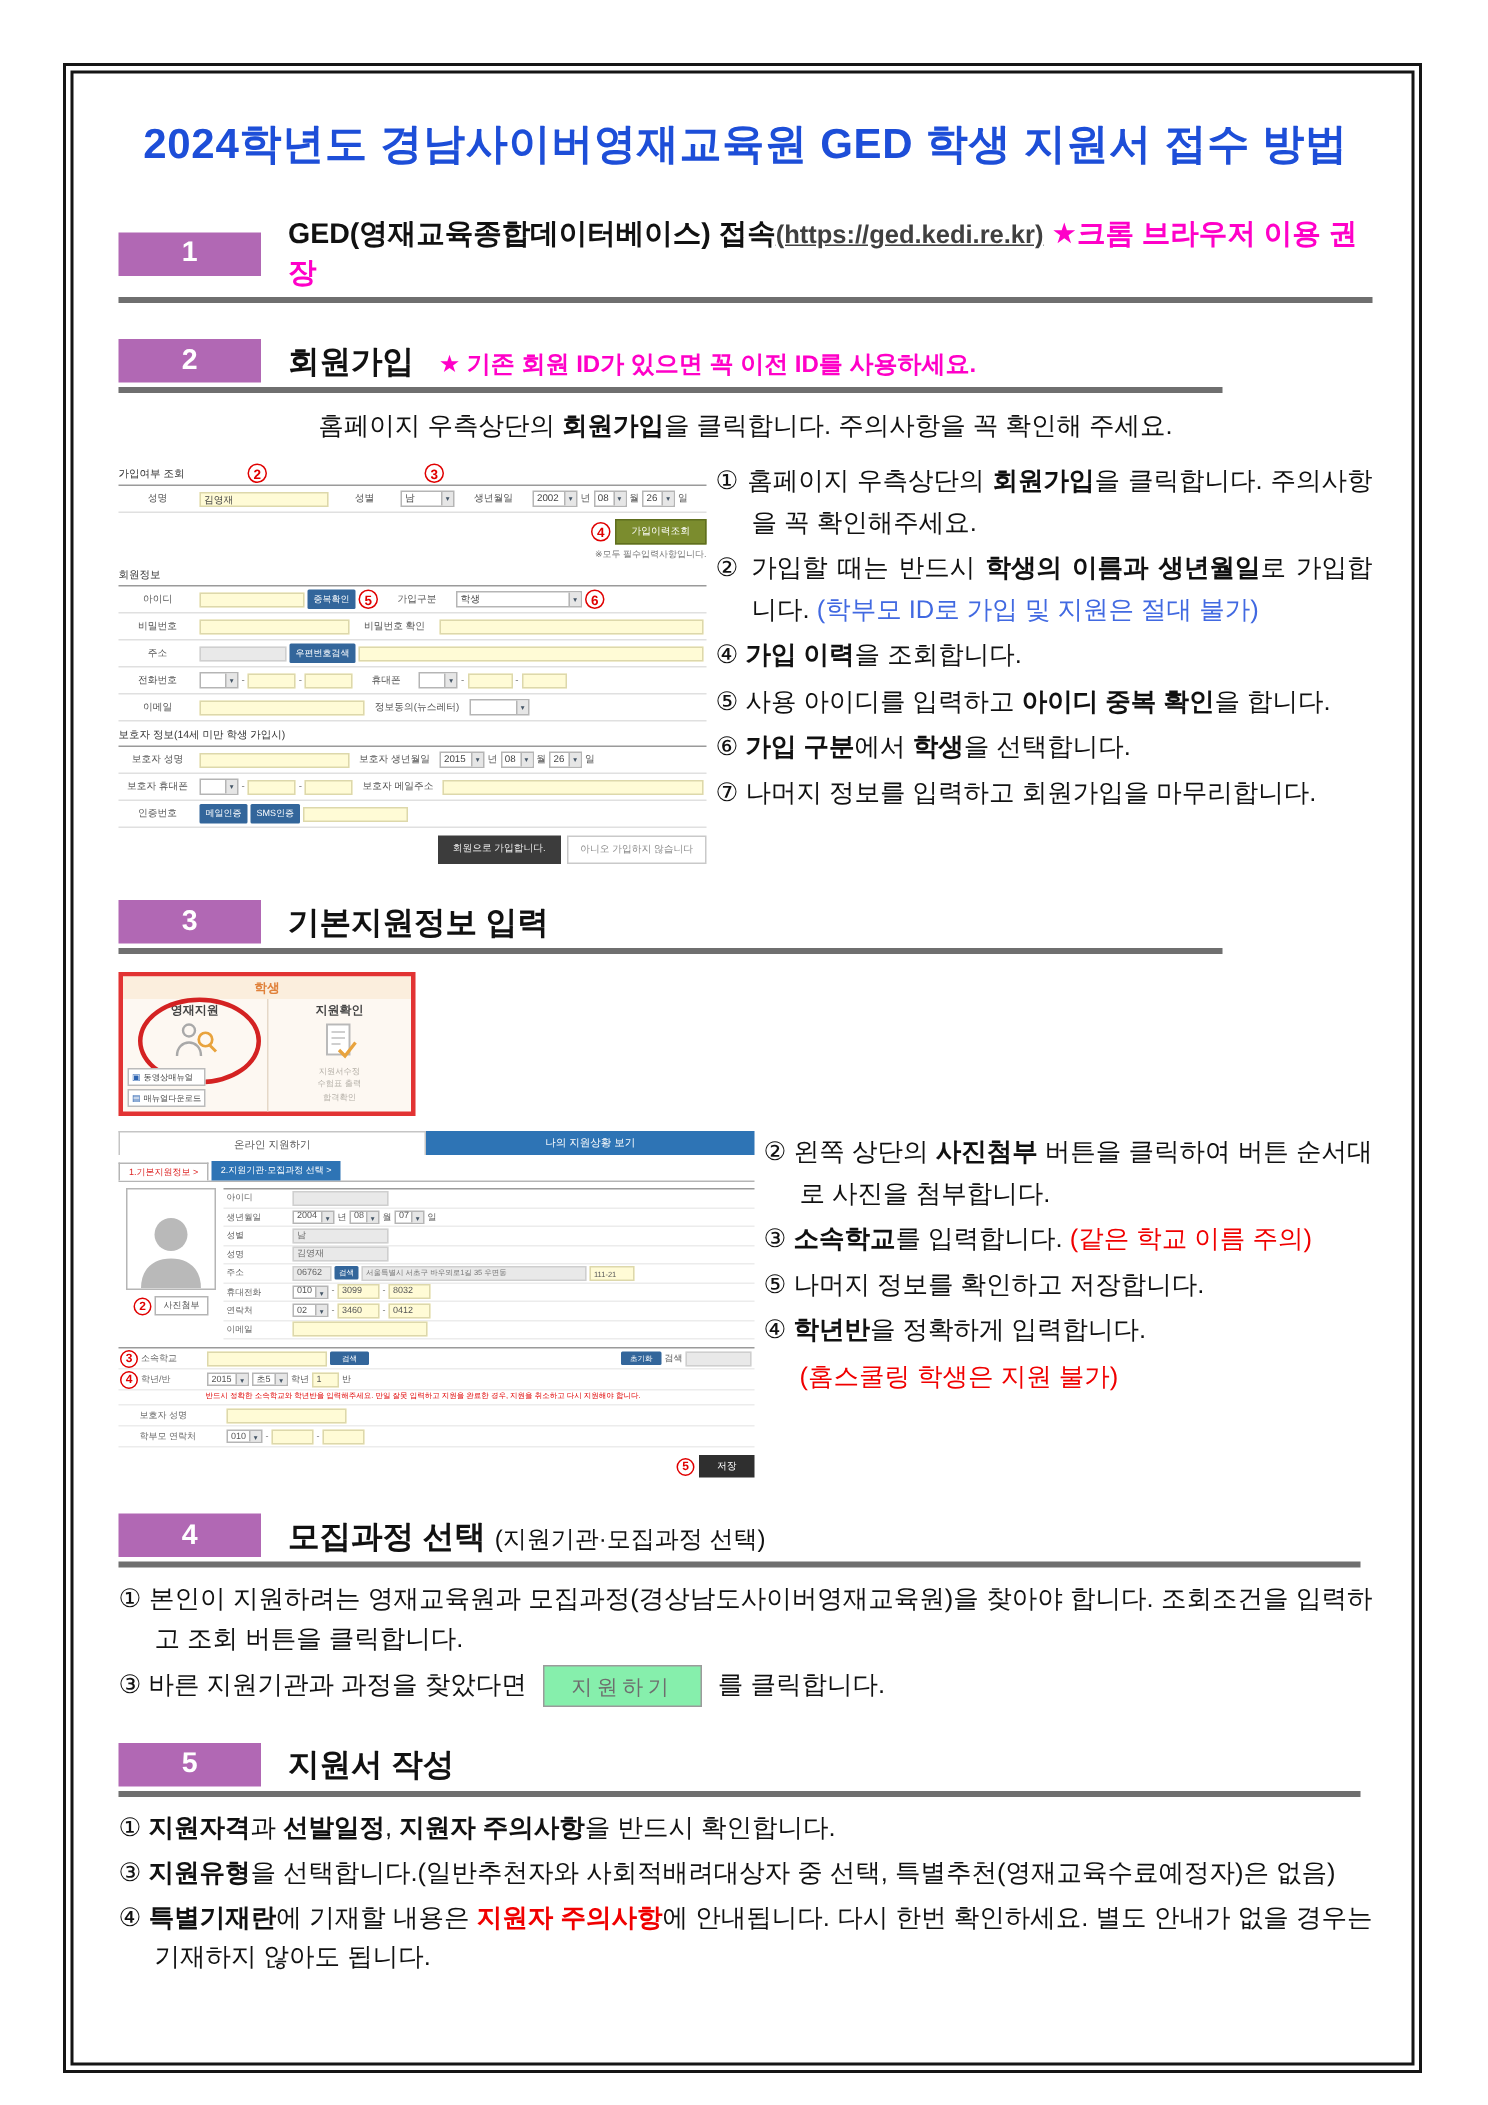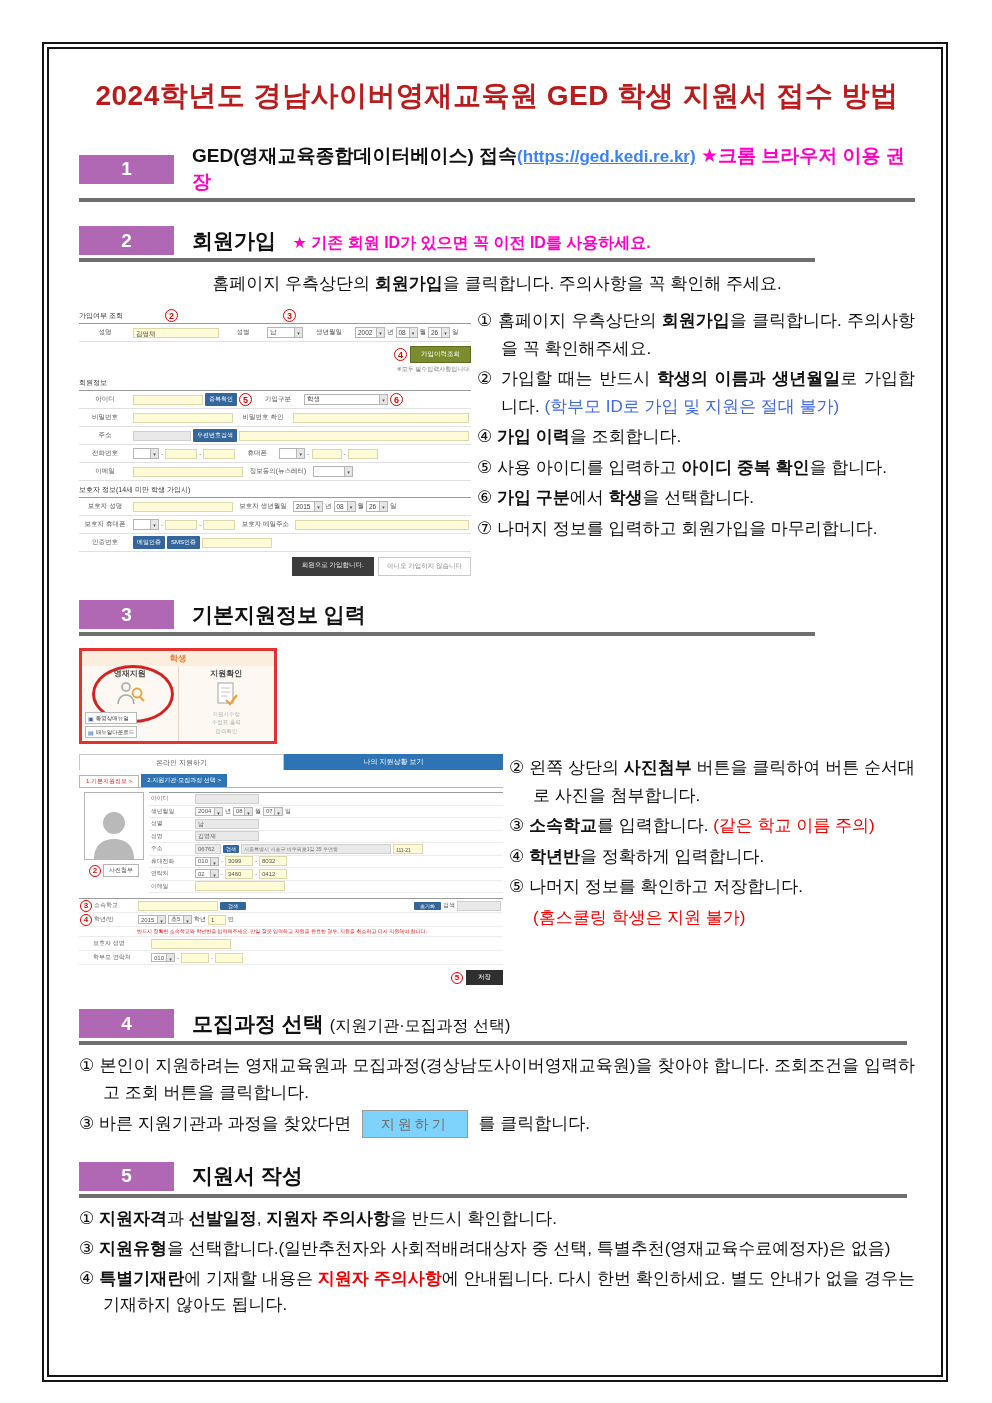--- a/index.html
+++ b/index.html
@@ -3,21 +3,21 @@
 <meta charset="utf-8">
 <style>
   html,body{margin:0;padding:0;background:#fff;}
   .page{position:relative;width:992px;height:1403px;background:#fff;
         font-family:"Liberation Sans","DejaVu Sans",sans-serif;color:#111;}
   .frame-outer{position:absolute;left:42px;top:42px;width:906px;height:1340px;
         border:2px solid #151515;padding:3px;box-sizing:border-box;}
   .frame-inner{width:100%;height:100%;border:2px solid #151515;box-sizing:border-box;
         padding:14px 26px 0 30px;overflow:hidden;}
   .doc-title{margin-top:14px;text-align:center;font-size:28px;font-weight:bold;
-        color:#b91c1c;letter-spacing:0.5px;}
+        color:#1d4ed8;letter-spacing:0.5px;}
   .sec{margin-top:24px;}
   .sec-head{display:flex;align-items:center;border-bottom:4px solid #6f6f6f;padding-bottom:3px;}
   .w100{width:100%;} .w88{width:88%;} .w98{width:99%;}
   .badge{width:95px;height:29px;background:#b168b4;color:#fff;font-size:19px;font-weight:bold;
         display:flex;align-items:center;justify-content:center;margin-right:18px;flex-shrink:0;}
   .sec-title{font-size:21px;font-weight:bold;}
   .sec-sub{font-size:16px;font-weight:normal;margin-left:6px;}
   .sec-note{font-size:16px;font-weight:bold;color:#ff00c8;margin-left:12px;}
   .s1line{font-size:19px;font-weight:bold;}
   .intro{margin-top:10px;text-align:center;font-size:17px;}
@@ -28,22 +28,22 @@
   .items{margin-top:8px;font-size:17px;line-height:1.58;text-align:justify;}
   .inst{padding-left:24px;text-indent:-24px;margin-bottom:3px;}
   .cont{padding-left:24px;text-indent:0;}
   .cont2{padding-left:26px;text-indent:0;}
   
   .b{font-weight:bold;}
   .mag{color:#ff00c8;font-weight:bold;}
   .blue{color:#4169e1;}
   .red{color:#f00000;}
   .redb{color:#f00000;font-weight:bold;}
-  .url{color:#3b82f6;font-weight:bold;text-decoration:underline;font-size:17px;}
-  .btn-apply{display:inline-block;background:#7dd3fc;border:1px solid #9b9b9b;color:#6e6e6e;
+  .url{color:#404040;font-weight:bold;text-decoration:underline;font-size:17px;}
+  .btn-apply{display:inline-block;background:#86efac;border:1px solid #9b9b9b;color:#6e6e6e;
         font-size:14px;padding:2px 18px;margin:0 6px;letter-spacing:3px;vertical-align:middle;text-indent:0;}
   
   .shot1{position:relative;width:392px;font-size:6.5px;color:#444;margin-top:4px;}
   .fsec{font-size:7px;color:#333;margin:4px 0 2px;}
   .ftable{border-top:1px solid #9a9a9a;}
   .fr{display:flex;align-items:center;height:17px;border-bottom:1px solid #e0e0e0;gap:2px;}
   .fl{width:52px;flex-shrink:0;text-align:center;color:#555;}
   .minp{display:inline-block;background:#fffbd6;border:1px solid #ddd8ab;height:10px;
         line-height:10px;padding-left:2px;box-sizing:border-box;overflow:hidden;white-space:nowrap;}
   .ginp{display:inline-block;background:#e9e9e9;border:1px solid #cfcfcf;height:10px;box-sizing:border-box;}
@@ -475,22 +475,22 @@
             <div class="saverow">
               <span class="circ" style="width:12px;height:12px;font-size:8px;">5</span>
               <span class="dbtn2">저장</span>
             </div>
           </div>
         </div>
       </div>
       <div class="col-r">
         <div class="inst"><span>② 왼쪽 상단의 </span><span class="b">사진첨부</span><span> 버튼을 클릭하여 버튼 순서대로 사진을 첨부합니다.</span></div>
         <div class="inst"><span>③ </span><span class="b">소속학교</span><span>를 입력합니다. </span><span class="red">(같은 학교 이름 주의)</span></div>
+        <div class="inst"><span>⑤ 나머지 정보를 확인하고 저장합니다.</span></div>
         <div class="inst"><span>④ </span><span class="b">학년반</span><span>을 정확하게 입력합니다.</span></div>
-        <div class="inst"><span>⑤ 나머지 정보를 확인하고 저장합니다.</span></div>
         <div class="inst cont"><span class="red">(홈스쿨링 학생은 지원 불가)</span></div>
       </div>
     </div>
   </div>
 
   <div class="sec">
     <div class="sec-head w98">
       <div class="badge">4</div>
       <div><span class="sec-title">모집과정 선택</span><span class="sec-sub">(지원기관·모집과정 선택)</span></div>
     </div>

